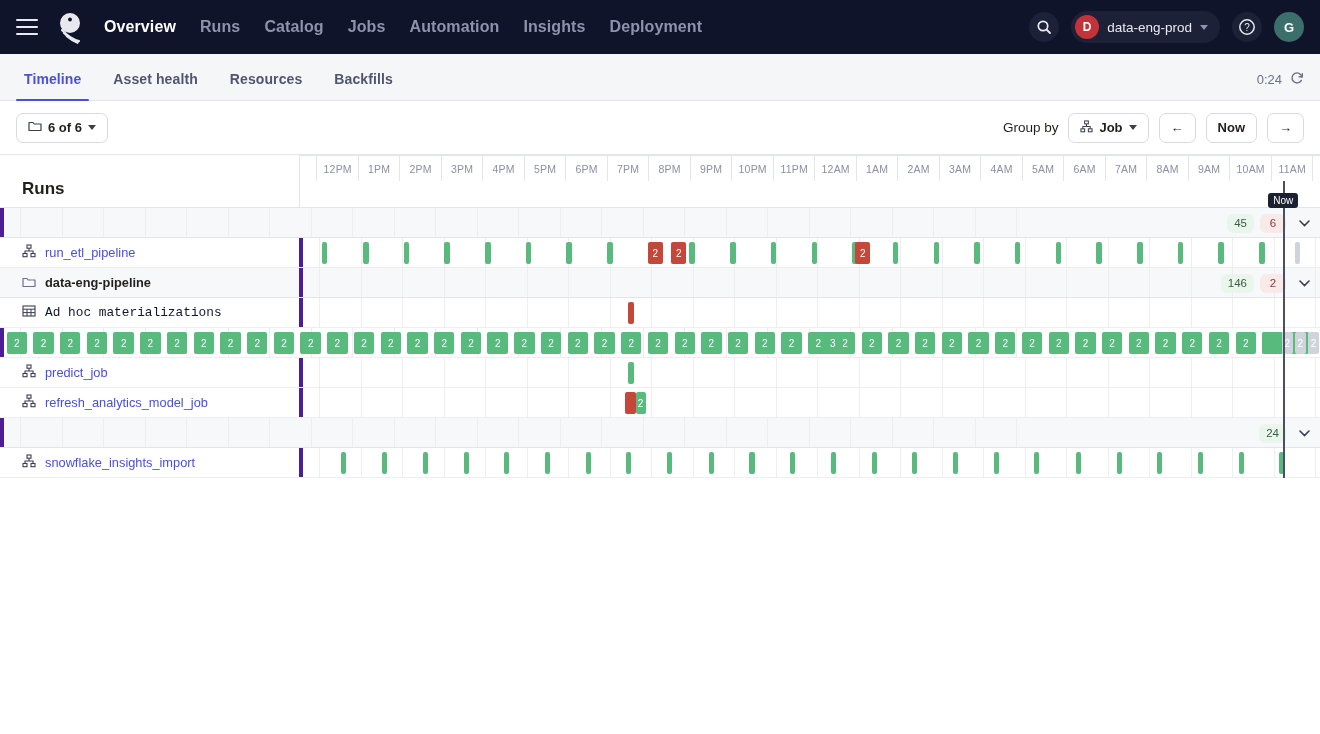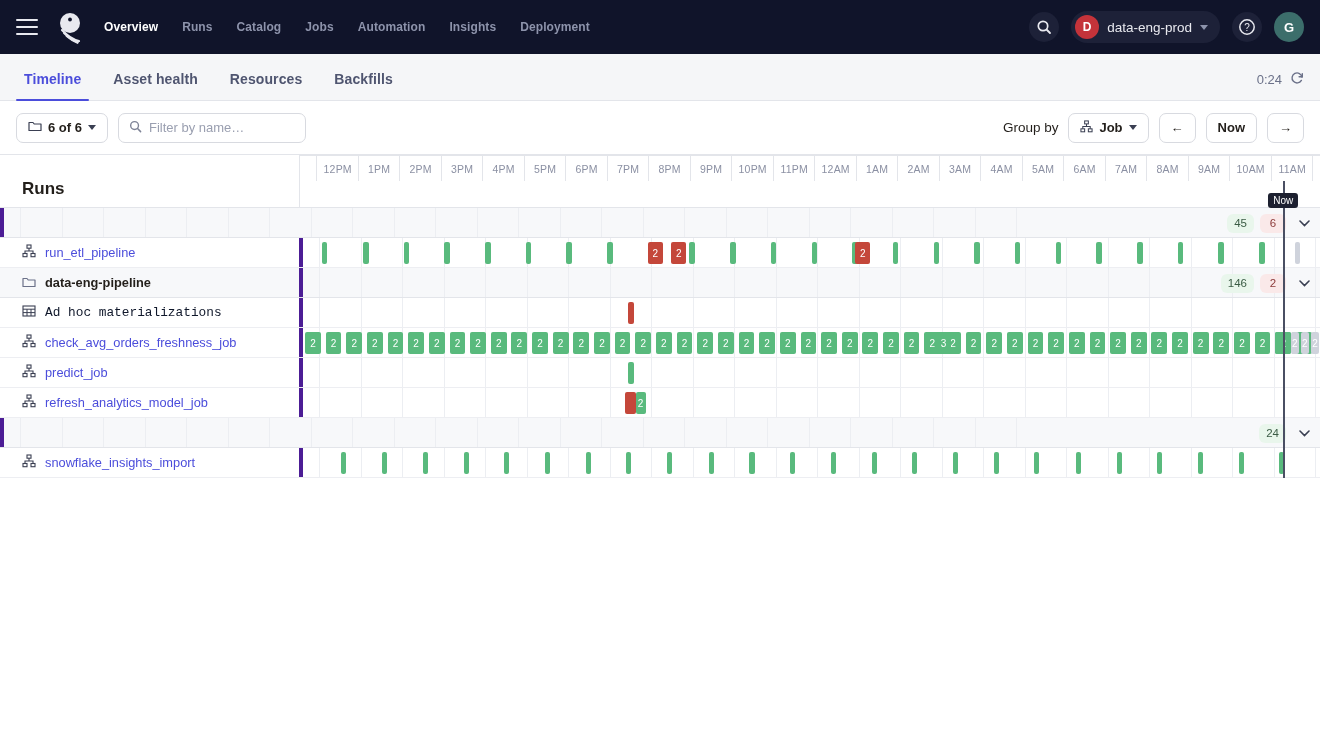--- a/index.html
+++ b/index.html
@@ -15,21 +15,21 @@
   .topnav {
     height: 54px; background: #10142a;
     display: flex; align-items: center; padding: 0 16px;
     position: relative;
   }
   .hamburger { width: 22px; height: 16px; margin-right: 14px; display:flex; flex-direction:column; justify-content:space-between; cursor:pointer; }
   .hamburger i { display:block; height:2px; background:#e8e9ef; border-radius:2px; }
   .logo-mark { width: 36px; height: 36px; margin-right: 16px; display:flex; align-items:center; justify-content:center; }
   .nav-links { display: flex; align-items: center; gap: 24px; }
   .nav-links a {
-    color: #8d93ab; font-size: 12px; font-weight: 600;
+    color: #8d93ab; font-size: 16px; font-weight: 600;
     text-decoration: none; letter-spacing: .1px; cursor: pointer;
   }
   .nav-links a.active { color: #ffffff; }
   .nav-right { margin-left: auto; display: flex; align-items: center; gap: 12px; }
   .icon-circle {
     width: 30px; height: 30px; border-radius: 50%;
     background: #1d2138; display: flex; align-items: center; justify-content: center;
     cursor: pointer;
   }
   .deployment-pill {
@@ -243,29 +243,20 @@
 <div class="filterbar">
   <div class="btn">
     <span>
       <svg width="14" height="12" viewBox="0 0 14 12">
           <path d="M1 2.5h4l1.2 1.5H13V10.5H1z" stroke="#3a3f52" stroke-width="1.2" fill="none" stroke-linejoin="round"></path>
         </svg>
     </span>
     <span>6 of 6</span>
     <span class="caret-down" style="border-top-color:#3a3f52"></span>
   </div>
-  <div class="search-wrap">
-    <span>
-      <svg width="13" height="13" viewBox="0 0 14 14">
-          <circle cx="6" cy="6" r="4.2" stroke="#7e8396" stroke-width="1.5" fill="none"></circle>
-          <line x1="9.2" y1="9.2" x2="12.5" y2="12.5" stroke="#7e8396" stroke-width="1.6" stroke-linecap="round"></line>
-        </svg>
-    </span>
-    <input type="text" placeholder="Filter by name…" style="">
-  </div>
   <div class="fb-right">
     <span class="groupby-label">Group by</span>
     <div class="btn">
       <span>
         <svg width="13" height="13" viewBox="0 0 14 14">
             <rect x="5" y="1" width="4" height="3.2" stroke="#3a3f52" stroke-width="1.1" fill="none"></rect>
             <rect x="1" y="9.5" width="4" height="3.2" stroke="#3a3f52" stroke-width="1.1" fill="none"></rect>
             <rect x="9" y="9.5" width="4" height="3.2" stroke="#3a3f52" stroke-width="1.1" fill="none"></rect>
             <path d="M7 4.2v2.8M3 9.5V7h8v2.5" stroke="#3a3f52" stroke-width="1.1" fill="none"></path>
           </svg>
@@ -507,29 +498,20 @@
             <div style="flex: 0 0 41.5041px;"></div>
             <div style="flex: 0 0 41.5041px;"></div>
             <div style="flex: 0 0 41.5041px;"></div>
             <div style="flex: 0 0 41.5041px;"></div>
             <div style="flex: 0 0 41.5041px;"></div>
           </div>
           <div class="bar f" style="left: 32%; width: 0.5%;"></div>
         </div>
       </div>
       <div class="row job">
-        <div class="row-left">
-          <span><svg width="14" height="14" viewBox="0 0 14 14">
-              <rect x="5" y="1" width="4" height="3.2" stroke="#3a3f52" stroke-width="1.1" fill="none"></rect>
-              <rect x="1" y="9.5" width="4" height="3.2" stroke="#3a3f52" stroke-width="1.1" fill="none"></rect>
-              <rect x="9" y="9.5" width="4" height="3.2" stroke="#3a3f52" stroke-width="1.1" fill="none"></rect>
-              <path d="M7 4.2v2.8M3 9.5V7h8v2.5" stroke="#3a3f52" stroke-width="1.1" fill="none"></path>
-            </svg></span>
-          <span class="lbl">check_avg_orders_freshness_job</span>
-        </div>
         <div class="row-right">
           <div class="hour-grid">
             <div style="flex: 0 0 17.4317px;"></div>
             <div style="flex: 0 0 41.5041px;"></div>
             <div style="flex: 0 0 41.5041px;"></div>
             <div style="flex: 0 0 41.5041px;"></div>
             <div style="flex: 0 0 41.5041px;"></div>
             <div style="flex: 0 0 41.5041px;"></div>
             <div style="flex: 0 0 41.5041px;"></div>
             <div style="flex: 0 0 41.5041px;"></div>

